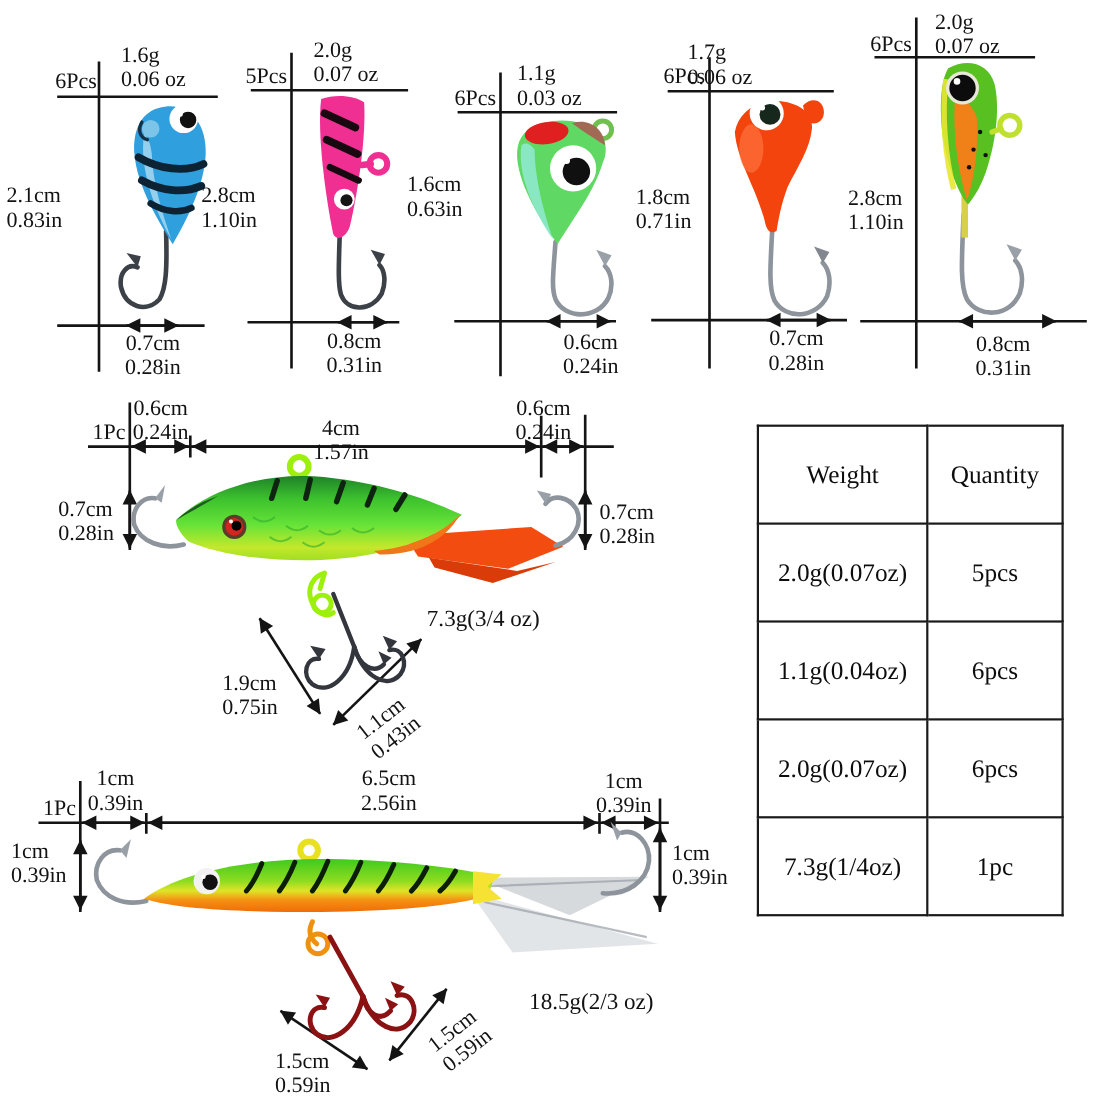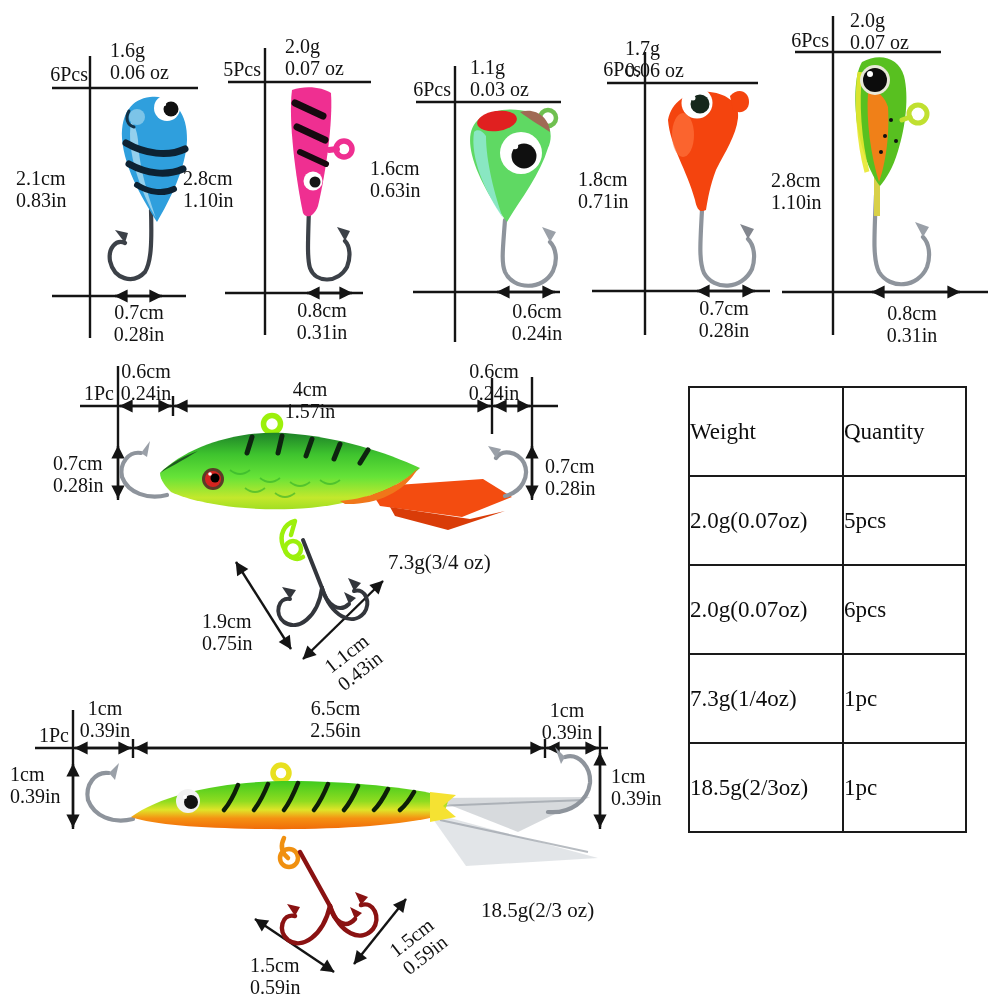--- a/index.html
+++ b/index.html
@@ -17,21 +17,21 @@
   .sp { stroke:#141414; stroke-width:2.4; fill:none; }
   .hk { stroke:#8e949c; stroke-width:4.2; fill:none; stroke-linecap:round; }
   .hkd { stroke:#3c4148; stroke-width:4.2; fill:none; stroke-linecap:round; }
   .hk3 { stroke:#33363c; stroke-width:4; fill:none; stroke-linecap:round; }
   .spec-table {
     position:absolute; left:688px; top:386px; width:277px; height:447px;
     border-collapse:collapse; table-layout:fixed;
     font-family:"Liberation Serif","DejaVu Serif",serif; font-size:23px; color:#0d0d0d;
   }
   .spec-table th, .spec-table td {
-    border:2.5px solid #1a1a1a; text-align:left; vertical-align:middle;
+    border:2.5px solid #1a1a1a; text-align:center; vertical-align:middle;
     font-weight:normal; padding:0; height:53px; overflow:hidden;
   }
   .spec-table col.c1 { width:154px; }
   .spec-table col.c2 { width:123px; }
 </style>
 </head>
 <body>
 
 <div class="canvas">
 
@@ -225,21 +225,21 @@
     <polygon points="361,905 355,892 368,897" fill="#8a1212"></polygon>
     <polygon points="355,919 350,907 362,913" fill="#8a1212"></polygon>
   </g>
 </svg>
 
 <div class="lbl rgt" style="left:38px;top:63px;width:50px">6Pcs</div>
 <div class="lbl" style="left:110px;top:39px">
   <div>1.6g</div>
   <div>0.06 oz</div>
 </div>
-<div class="lbl" style="left:16px;top:167px">
+<div class="lbl" style="left:6px;top:167px">
   <div>2.1cm</div>
   <div>0.83in</div>
 </div>
 <div class="lbl" style="left:183px;top:167px">
   <div>2.8cm</div>
   <div>1.10in</div>
 </div>
 <div class="lbl ctr" style="left:104px;top:301px;width:70px">
   <div>0.7cm</div>
   <div>0.28in</div>
@@ -326,21 +326,21 @@
 <div class="lbl ctr rot" style="left:313px;top:640px;width:80px">
   <div>1.1cm</div>
   <div>0.43in</div>
 </div>
 
 <div class="lbl rgt" style="left:21px;top:724px;width:48px">1Pc</div>
 <div class="lbl ctr" style="left:68px;top:697px;width:74px">
   <div>1cm</div>
   <div>0.39in</div>
 </div>
-<div class="lbl ctr" style="left:298px;top:697px;width:75px">
+<div class="lbl ctr" style="left:316px;top:697px;width:75px">
   <div>6.5cm</div>
   <div>2.56in</div>
 </div>
 <div class="lbl ctr" style="left:530px;top:699px;width:74px">
   <div>1cm</div>
   <div>0.39in</div>
 </div>
 <div class="lbl" style="left:10px;top:763px">
   <div>1cm</div>
   <div>0.39in</div>
@@ -367,27 +367,27 @@
   <tbody>
         <tr>
     <th>Weight</th>
     <th>Quantity</th>
   </tr>
   <tr>
     <td>2.0g(0.07oz)</td>
     <td>5pcs</td>
   </tr>
   <tr>
+    <td>1.1g(0.04oz)</td>
+    <td>6pcs</td>
+  </tr>
+  <tr>
     <td>2.0g(0.07oz)</td>
     <td>6pcs</td>
   </tr>
   <tr>
     <td>7.3g(1/4oz)</td>
     <td>1pc</td>
   </tr>
-  <tr>
-    <td>18.5g(2/3oz)</td>
-    <td>1pc</td>
-  </tr>
 </tbody>
     </table>
 
 </div>
 
 </body></html>

